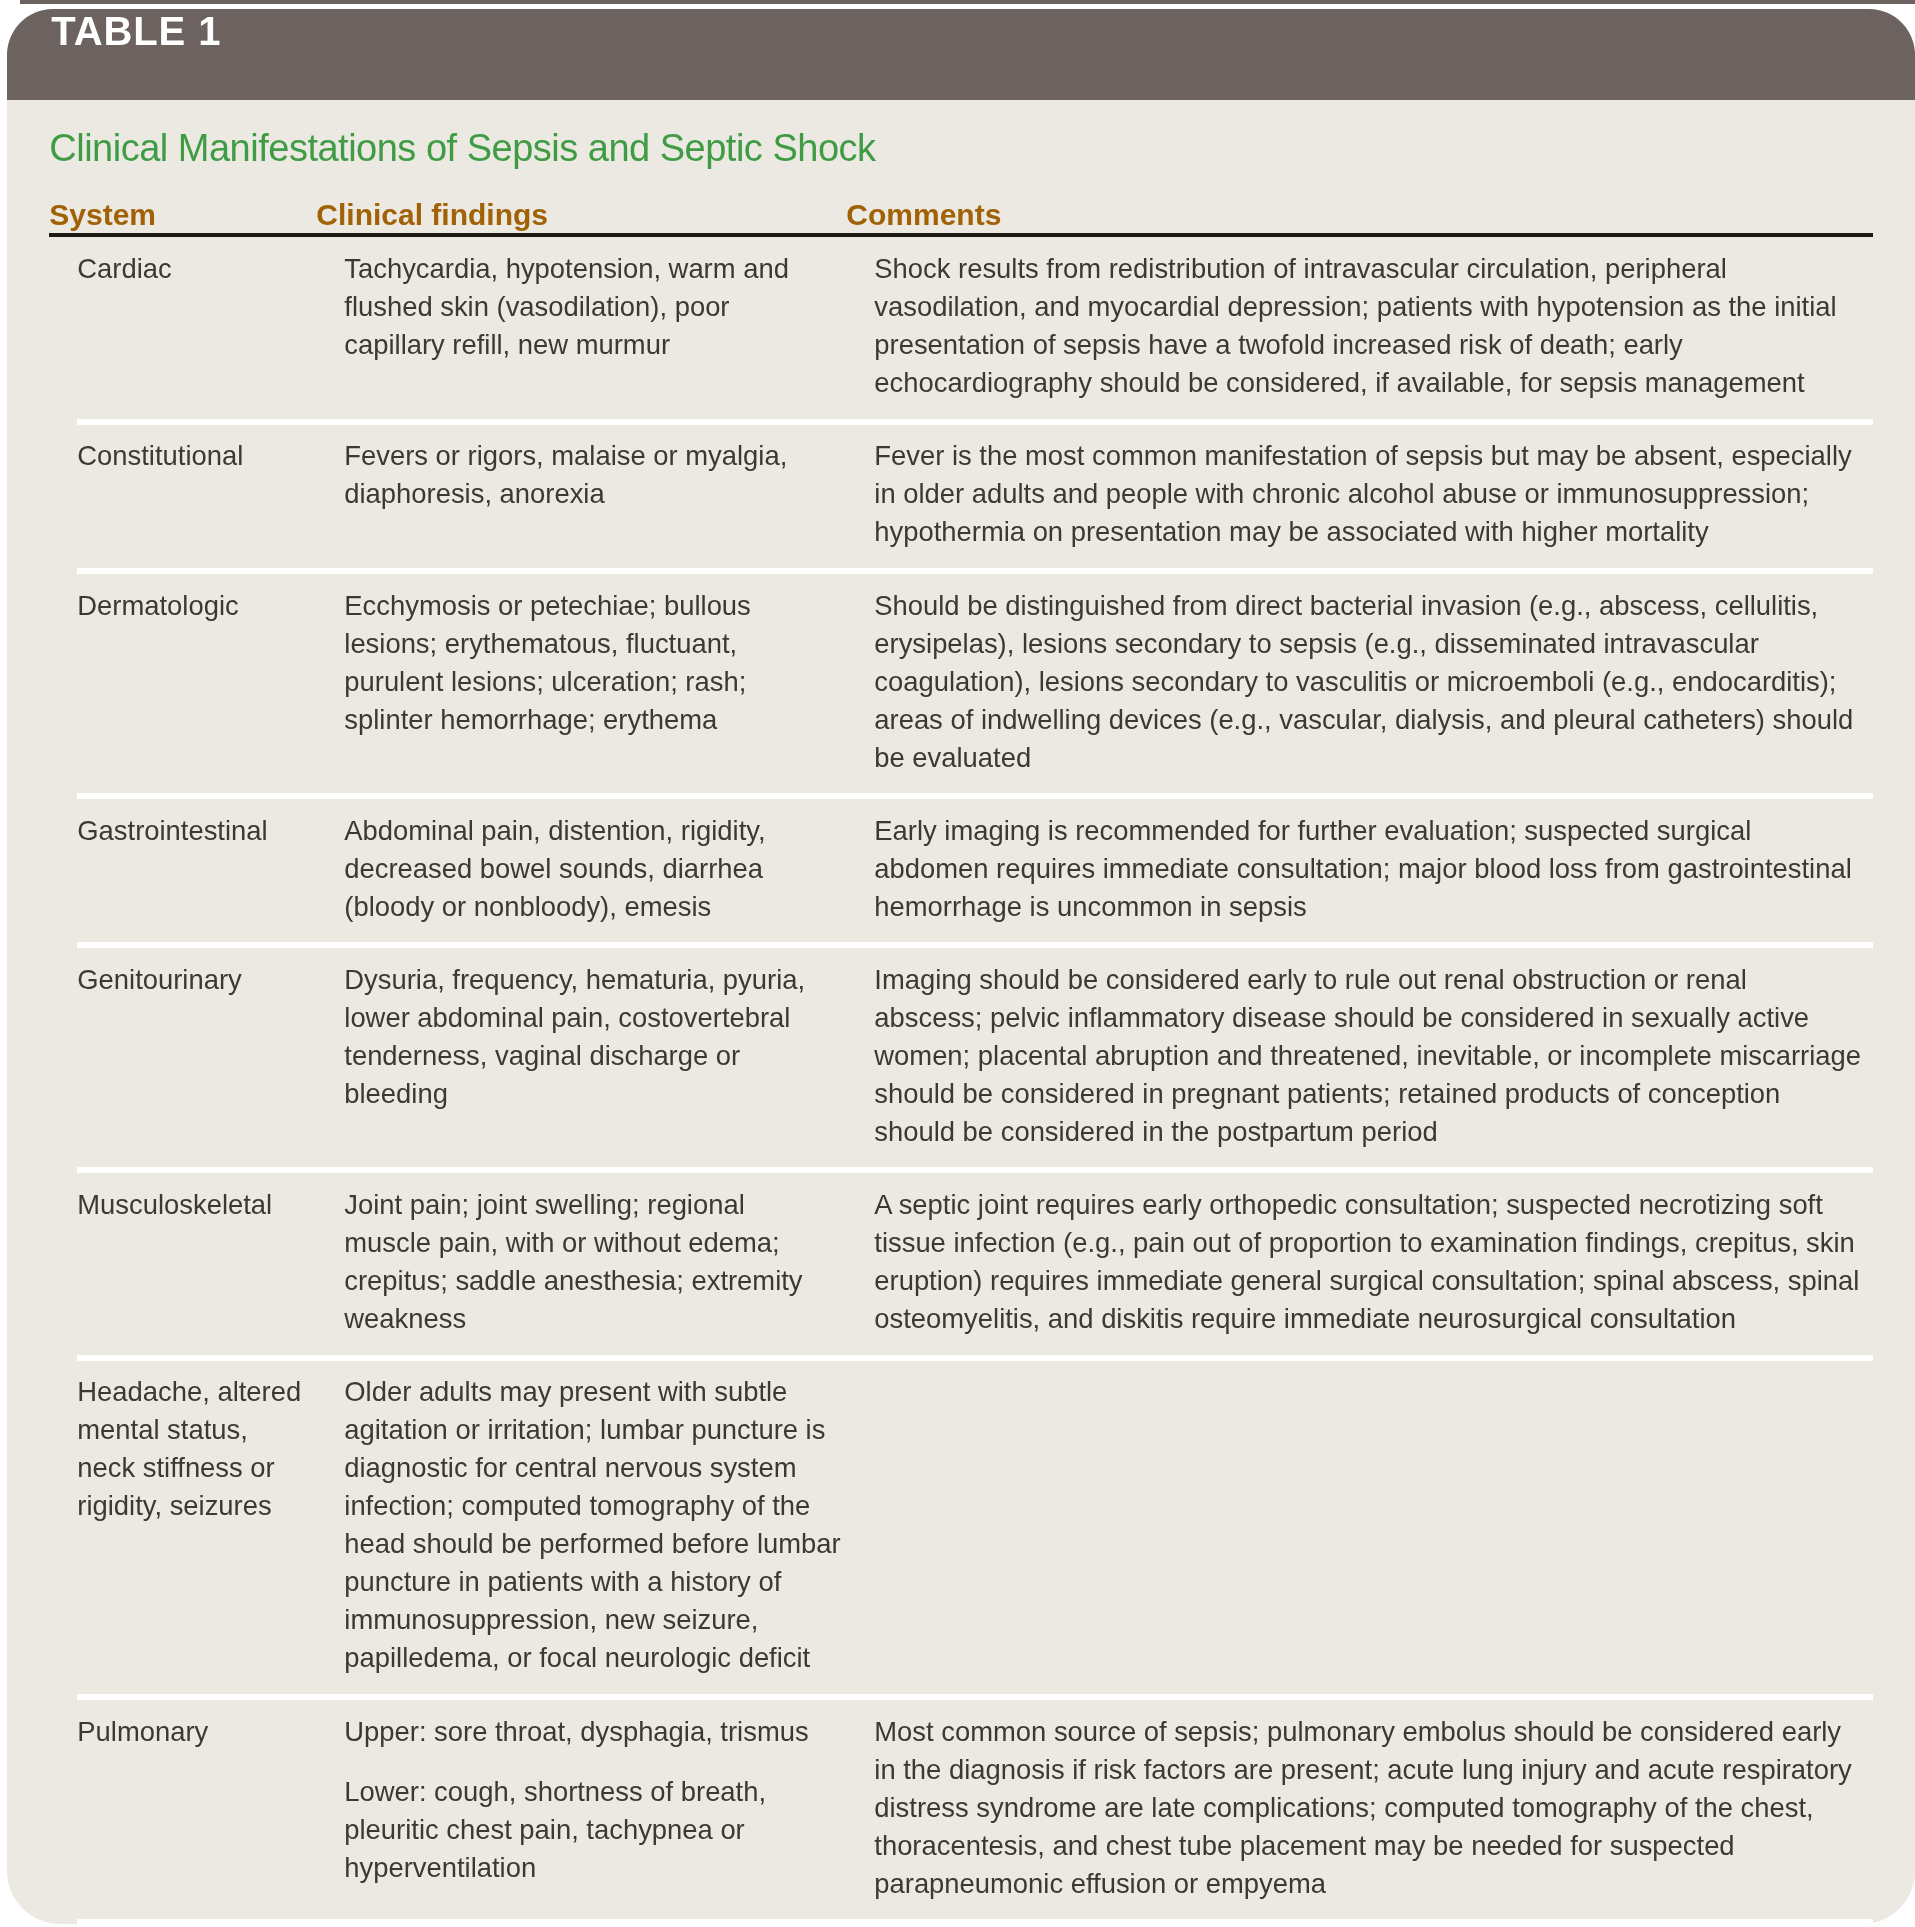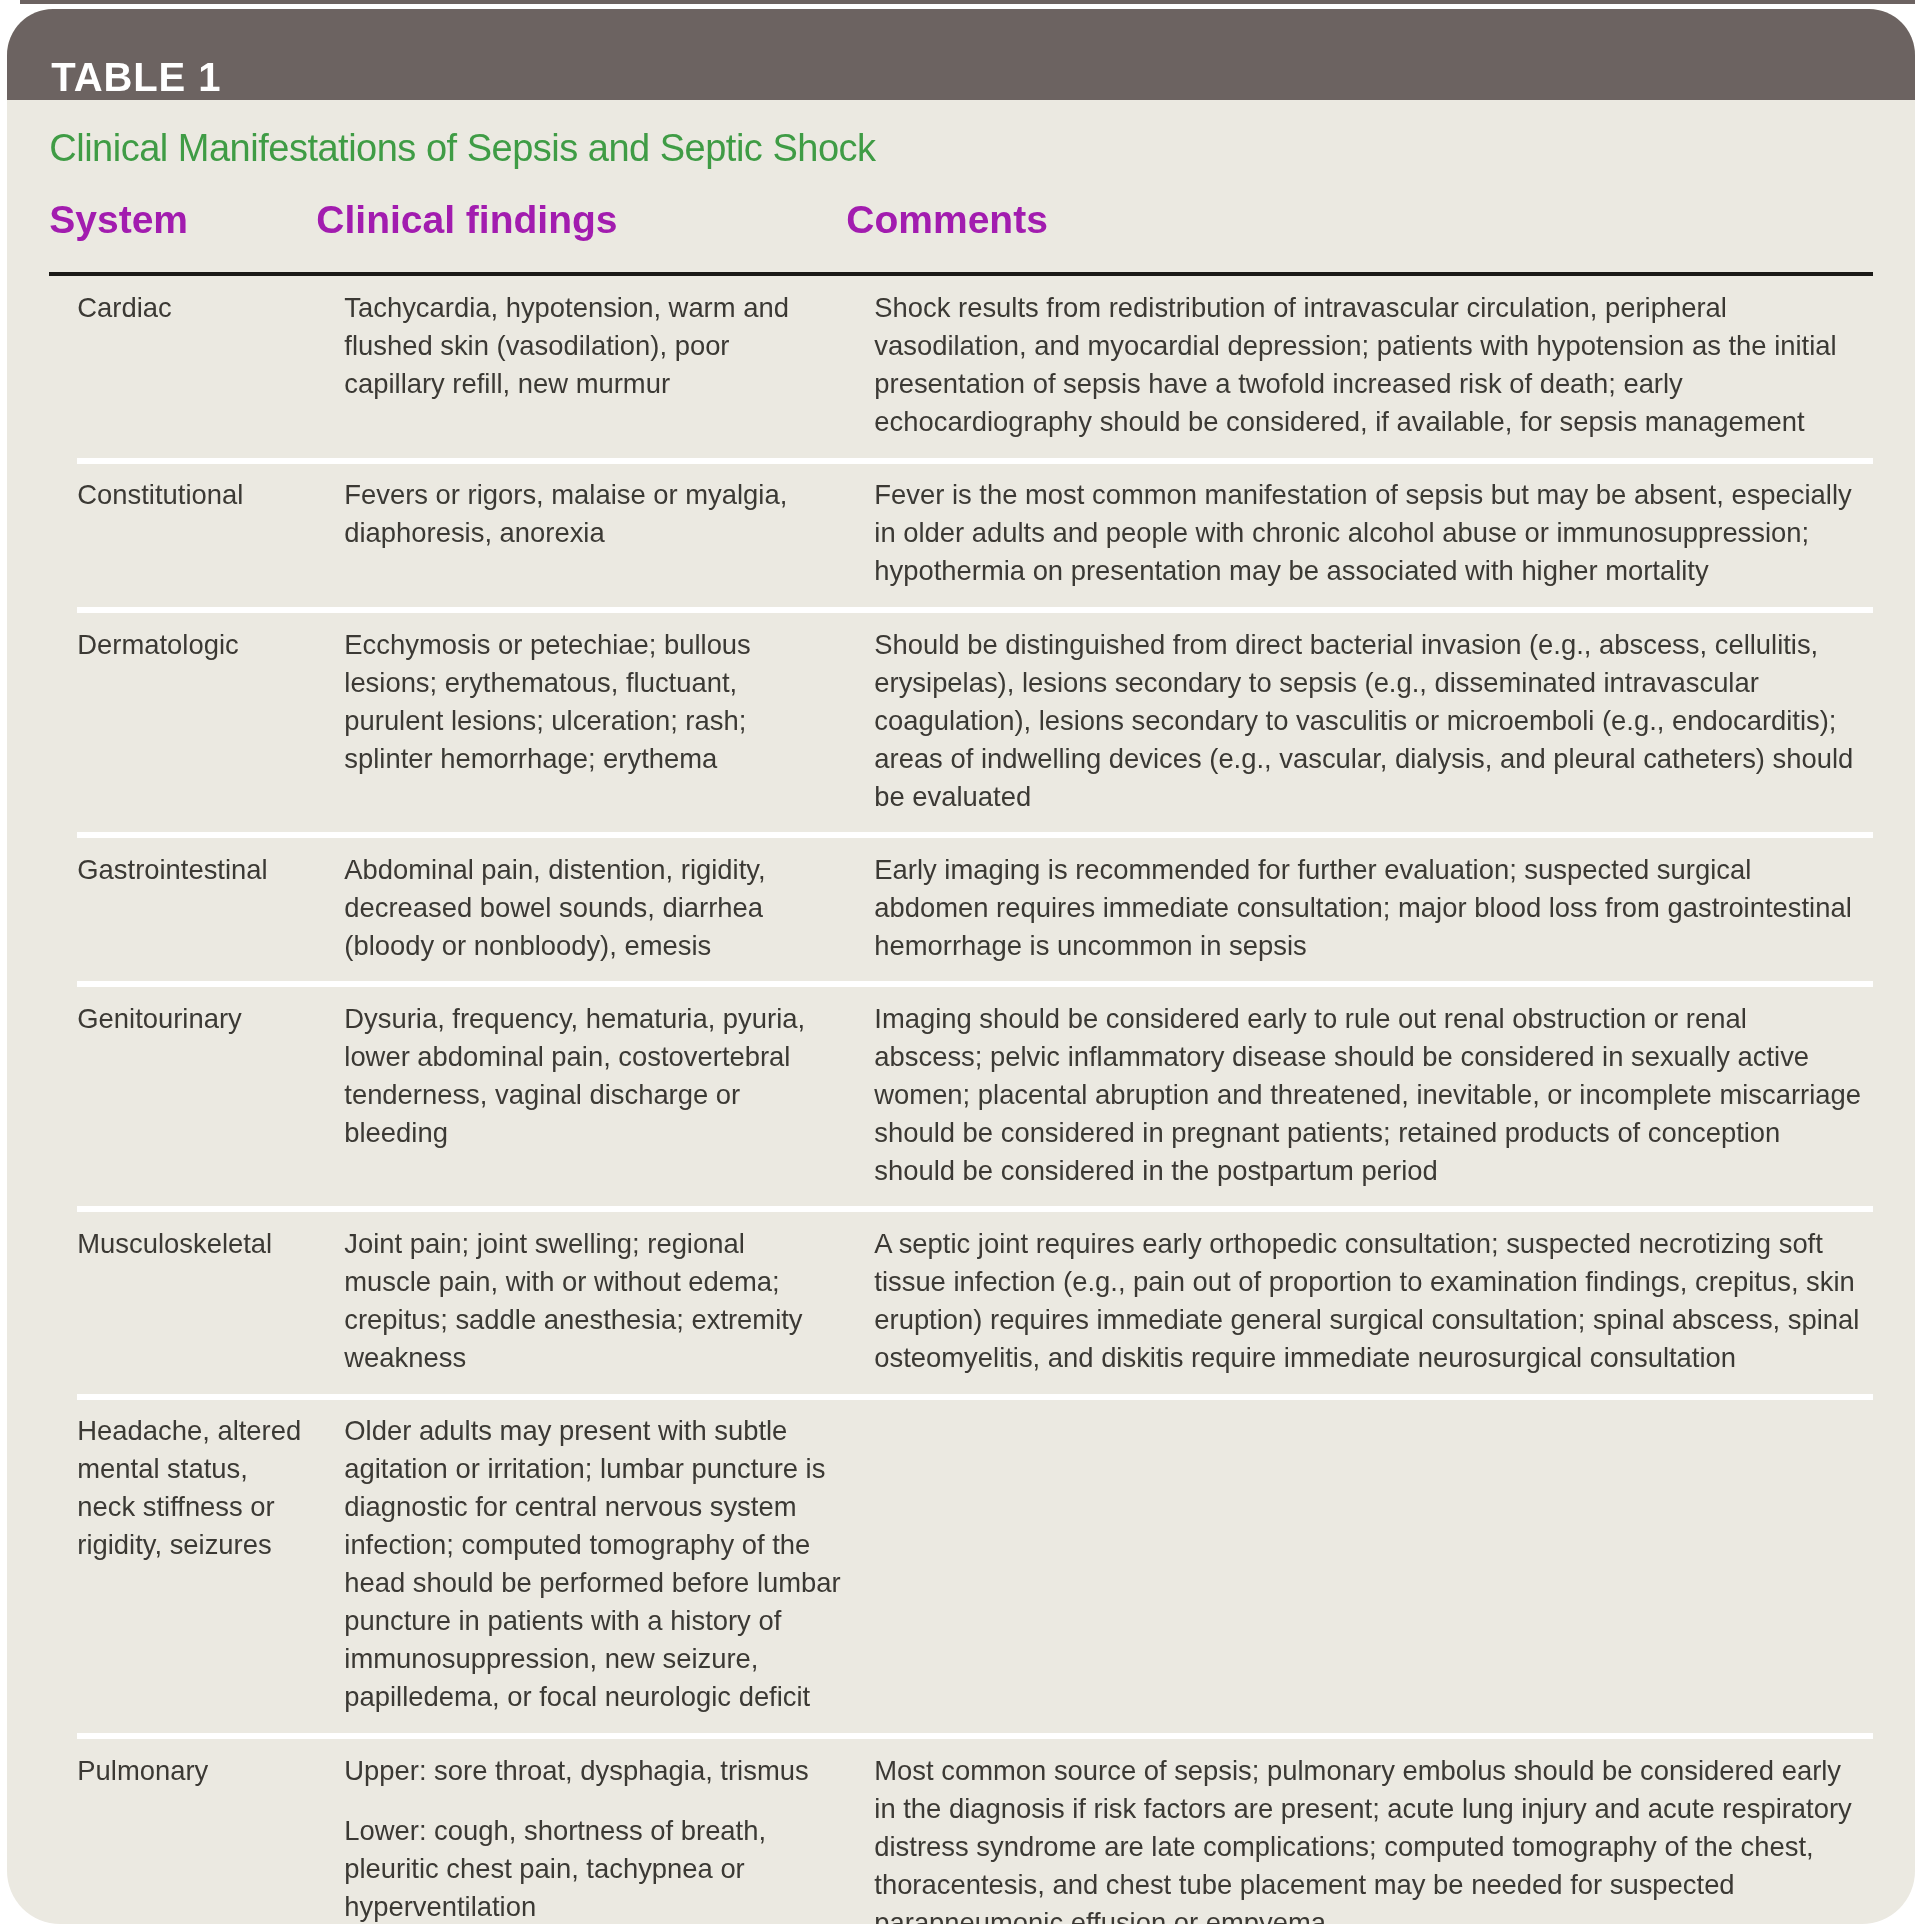--- a/index.html
+++ b/index.html
@@ -15,44 +15,44 @@
   }
   .card {
     position:absolute; left:7.3px; right:0; top:9.1px; bottom:3.7px;
     background:#ebe9e1;
     border-radius:46px 46px 53px 53px;
     overflow:hidden;
   }
   .card-header {
     background:#6c6361;
     height:91px;
-    display:flex; align-items:flex-end;
+    display:flex; align-items:flex-start;
     padding-left:44px;
     color:#ffffff;
     font-size:40px; font-weight:bold; letter-spacing:0.9px;
   }
   .card-body {
     padding:27.4px 42px 0 42px;
     color:#3b3934;
   }
   .table-title {
     color:#3f9c45;
     font-size:38px; font-weight:normal;
     margin:0 0 27.4px 0;
     letter-spacing:-0.5px;
   }
   .grid {
     display:grid;
     grid-template-columns:267px 530px 1fr;
   }
   .head-row .col-h {
     font-weight:bold;
-    font-size:39px;
-    color:#a21caf;
-    padding-bottom:30px;
+    font-size:30px;
+    color:#a16207;
+    padding-bottom:1px;
   }
   .rule-black { height:4.6px; background:#1b1a17; }
   .table-row {
     border-bottom:6.4px solid #ffffff;
     padding:12.8px 0 16.4px 0;
     font-size:27.4px;
     line-height:38px;
     margin-left:28px;
   }
   .cell { padding-right:11px; }

